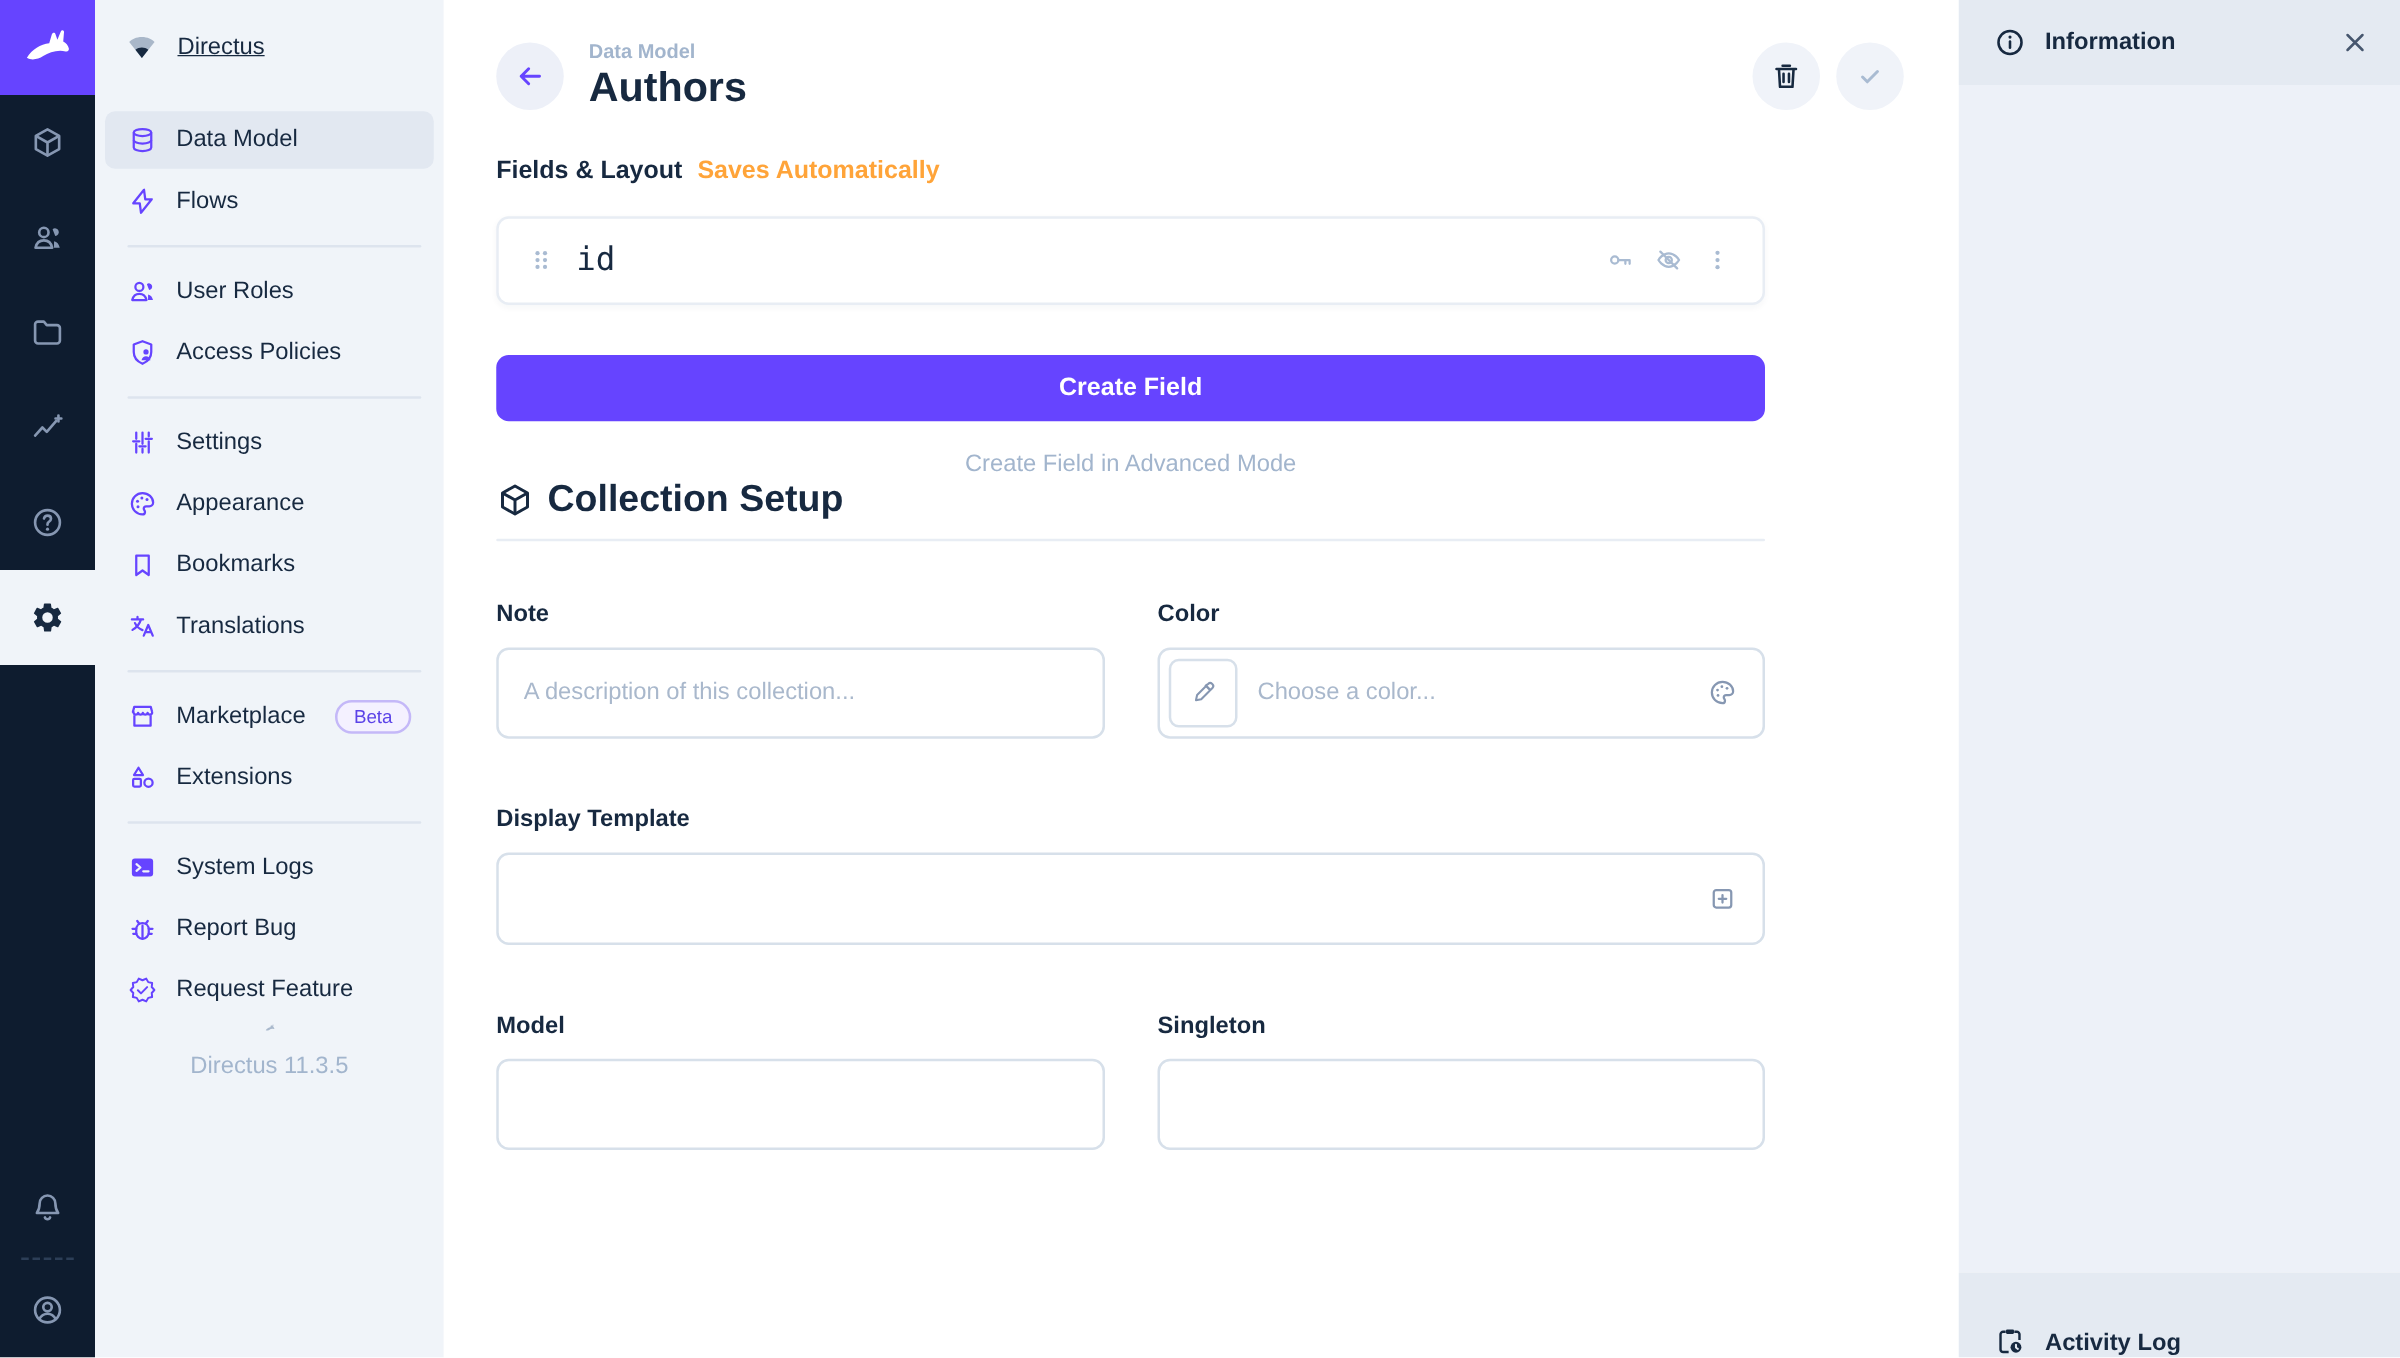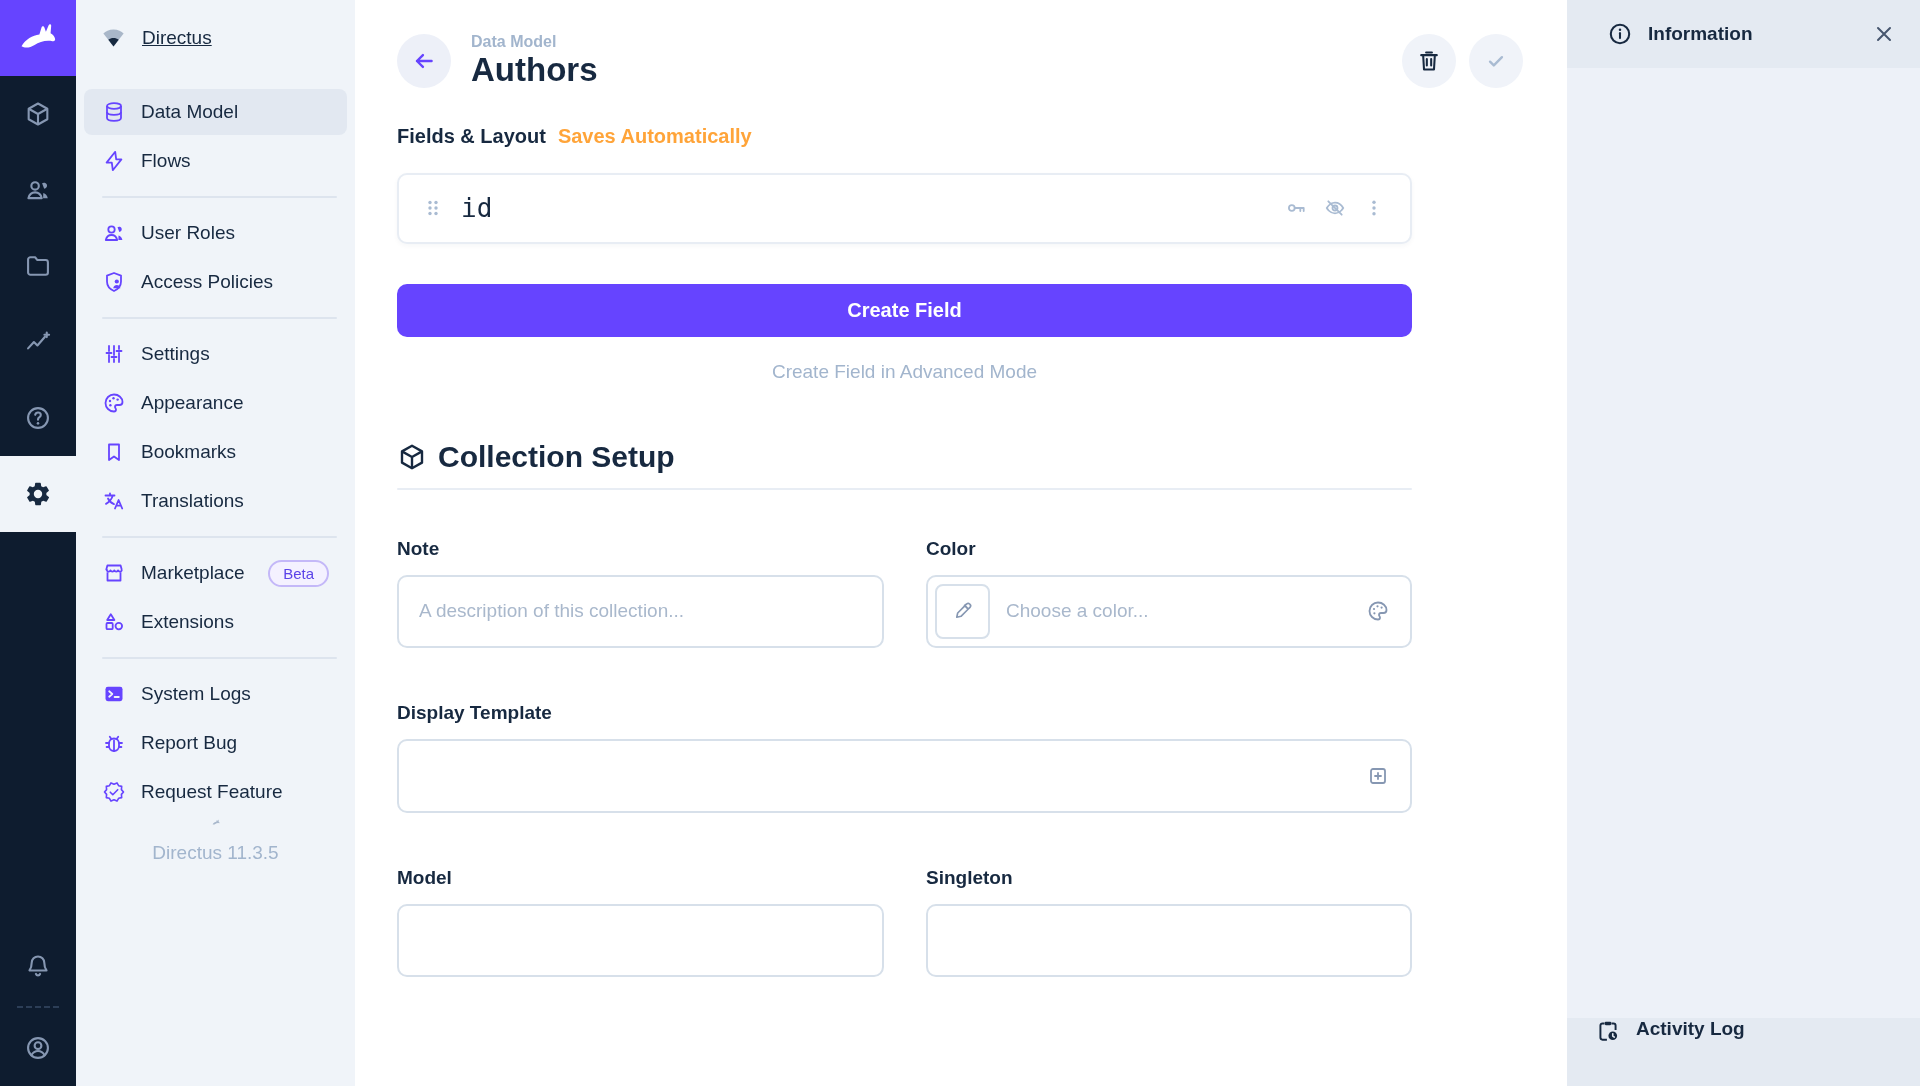--- a/index.html
+++ b/index.html
@@ -55,21 +55,21 @@
   .field-row { margin-top:25px; height:71px; background:#fff; border:2px solid #e8edf4; border-radius:10px; box-shadow:0 2px 5px rgba(23,41,64,.04); display:flex; align-items:center; padding:0 24px; }
   .drag-handle { color:#a9bbd2; display:flex; cursor:grab; }
   .drag-handle svg { width:20px; height:20px; }
   .field-name { margin-left:18px; font-family:"DejaVu Sans Mono", monospace; font-size:26px; color:#172940; }
   .row-icons { margin-left:auto; display:flex; align-items:center; gap:15px; color:#a9bbd2; }
   .row-icons svg { width:24px; height:24px; cursor:pointer; }
 
   .create-btn { margin-top:40px; width:1015px; height:53px; background:#6644ff; color:#fff; font-size:20px; font-weight:700; border:none; border-radius:10px; cursor:pointer; font-family:inherit; }
   .advanced-link { margin-top:24px; text-align:center; font-size:19px; color:#a2b5cd; cursor:pointer; }
 
-  .setup-heading { margin-top:57px; display:flex; align-items:center; gap:11px; font-size:30px; font-weight:700; color:#172940; }
+  .setup-heading { display:flex; align-items:center; gap:11px; font-size:30px; font-weight:700; color:#172940; }
   .setup-heading svg { width:30px; height:30px; flex-shrink:0; }
   .setup-divider { margin-top:14px; height:2px; background:#e8edf4; border-radius:2px; }
 
   .form-grid { margin-top:48px; display:grid; grid-template-columns:487px 486px; column-gap:42px; row-gap:52px; }
   .ffield label { display:block; font-size:19px; font-weight:700; color:#172940; margin-bottom:15px; }
   .input { height:73px; border:2px solid #d7e0ea; border-radius:10px; background:#fff; display:flex; align-items:center; padding:0 20px; }
   .input input { border:none; outline:none; background:transparent; flex:1; font-size:19px; color:#172940; font-family:inherit; min-width:0; }
   .input input::placeholder { color:#a9b8cc; }
   .input.disabled { background:#f4f7fa; border-color:#e7ecf2; }
   .input.disabled input { font-family:"DejaVu Sans Mono", monospace; font-size:18px; color:#a9b8cc; }
@@ -77,27 +77,27 @@
   .input .suffix-icon svg { width:24px; height:24px; }
   .color-input { padding-left:7px; }
   .swatch-btn { width:55px; height:55px; border:2px solid #d7e0ea; border-radius:8px; background:#fff; display:flex; align-items:center; justify-content:center; color:#8697b2; margin-right:16px; cursor:pointer; flex-shrink:0; }
   .swatch-btn svg { width:22px; height:22px; }
   .full-field { margin-top:54px; }
   .full-field .input { height:74px; }
   .bottom-grid { margin-top:54px; }
 
   
   .right-panel { width:353px; flex-shrink:0; display:flex; flex-direction:column; }
-  .rp-header { height:68px; background:#e4eaf2; display:flex; align-items:center; padding:0 24px 0 40px; gap:15px; flex-shrink:0; }
+  .rp-header { height:68px; background:#e4eaf2; display:flex; align-items:center; padding:0 24px 0 28px; gap:15px; flex-shrink:0; }
   .rp-header svg.info { width:26px; height:26px; color:#172940; }
   .rp-title { font-size:19px; font-weight:700; color:#172940; }
   .rp-close { margin-left:auto; background:none; border:none; color:#46566e; display:flex; cursor:pointer; }
   .rp-close svg { width:24px; height:24px; }
   .rp-body { flex:1; background:#edf1f8; }
-  .rp-footer { height:68px; background:#e4eaf2; display:flex; align-items:flex-start; padding:0 28px; gap:15px; cursor:pointer; flex-shrink:0; }
+  .rp-footer { height:68px; background:#e4eaf2; display:flex; align-items:flex-end; padding:0 28px; gap:15px; cursor:pointer; flex-shrink:0; }
   .rp-footer svg { width:26px; height:26px; color:#172940; }
   .rp-footer-label { font-size:19px; font-weight:700; color:#172940; }
 </style>
 </head>
 <body>
 
 <div class="app">
 
   <aside class="module-bar">
     <div class="logo-block">

